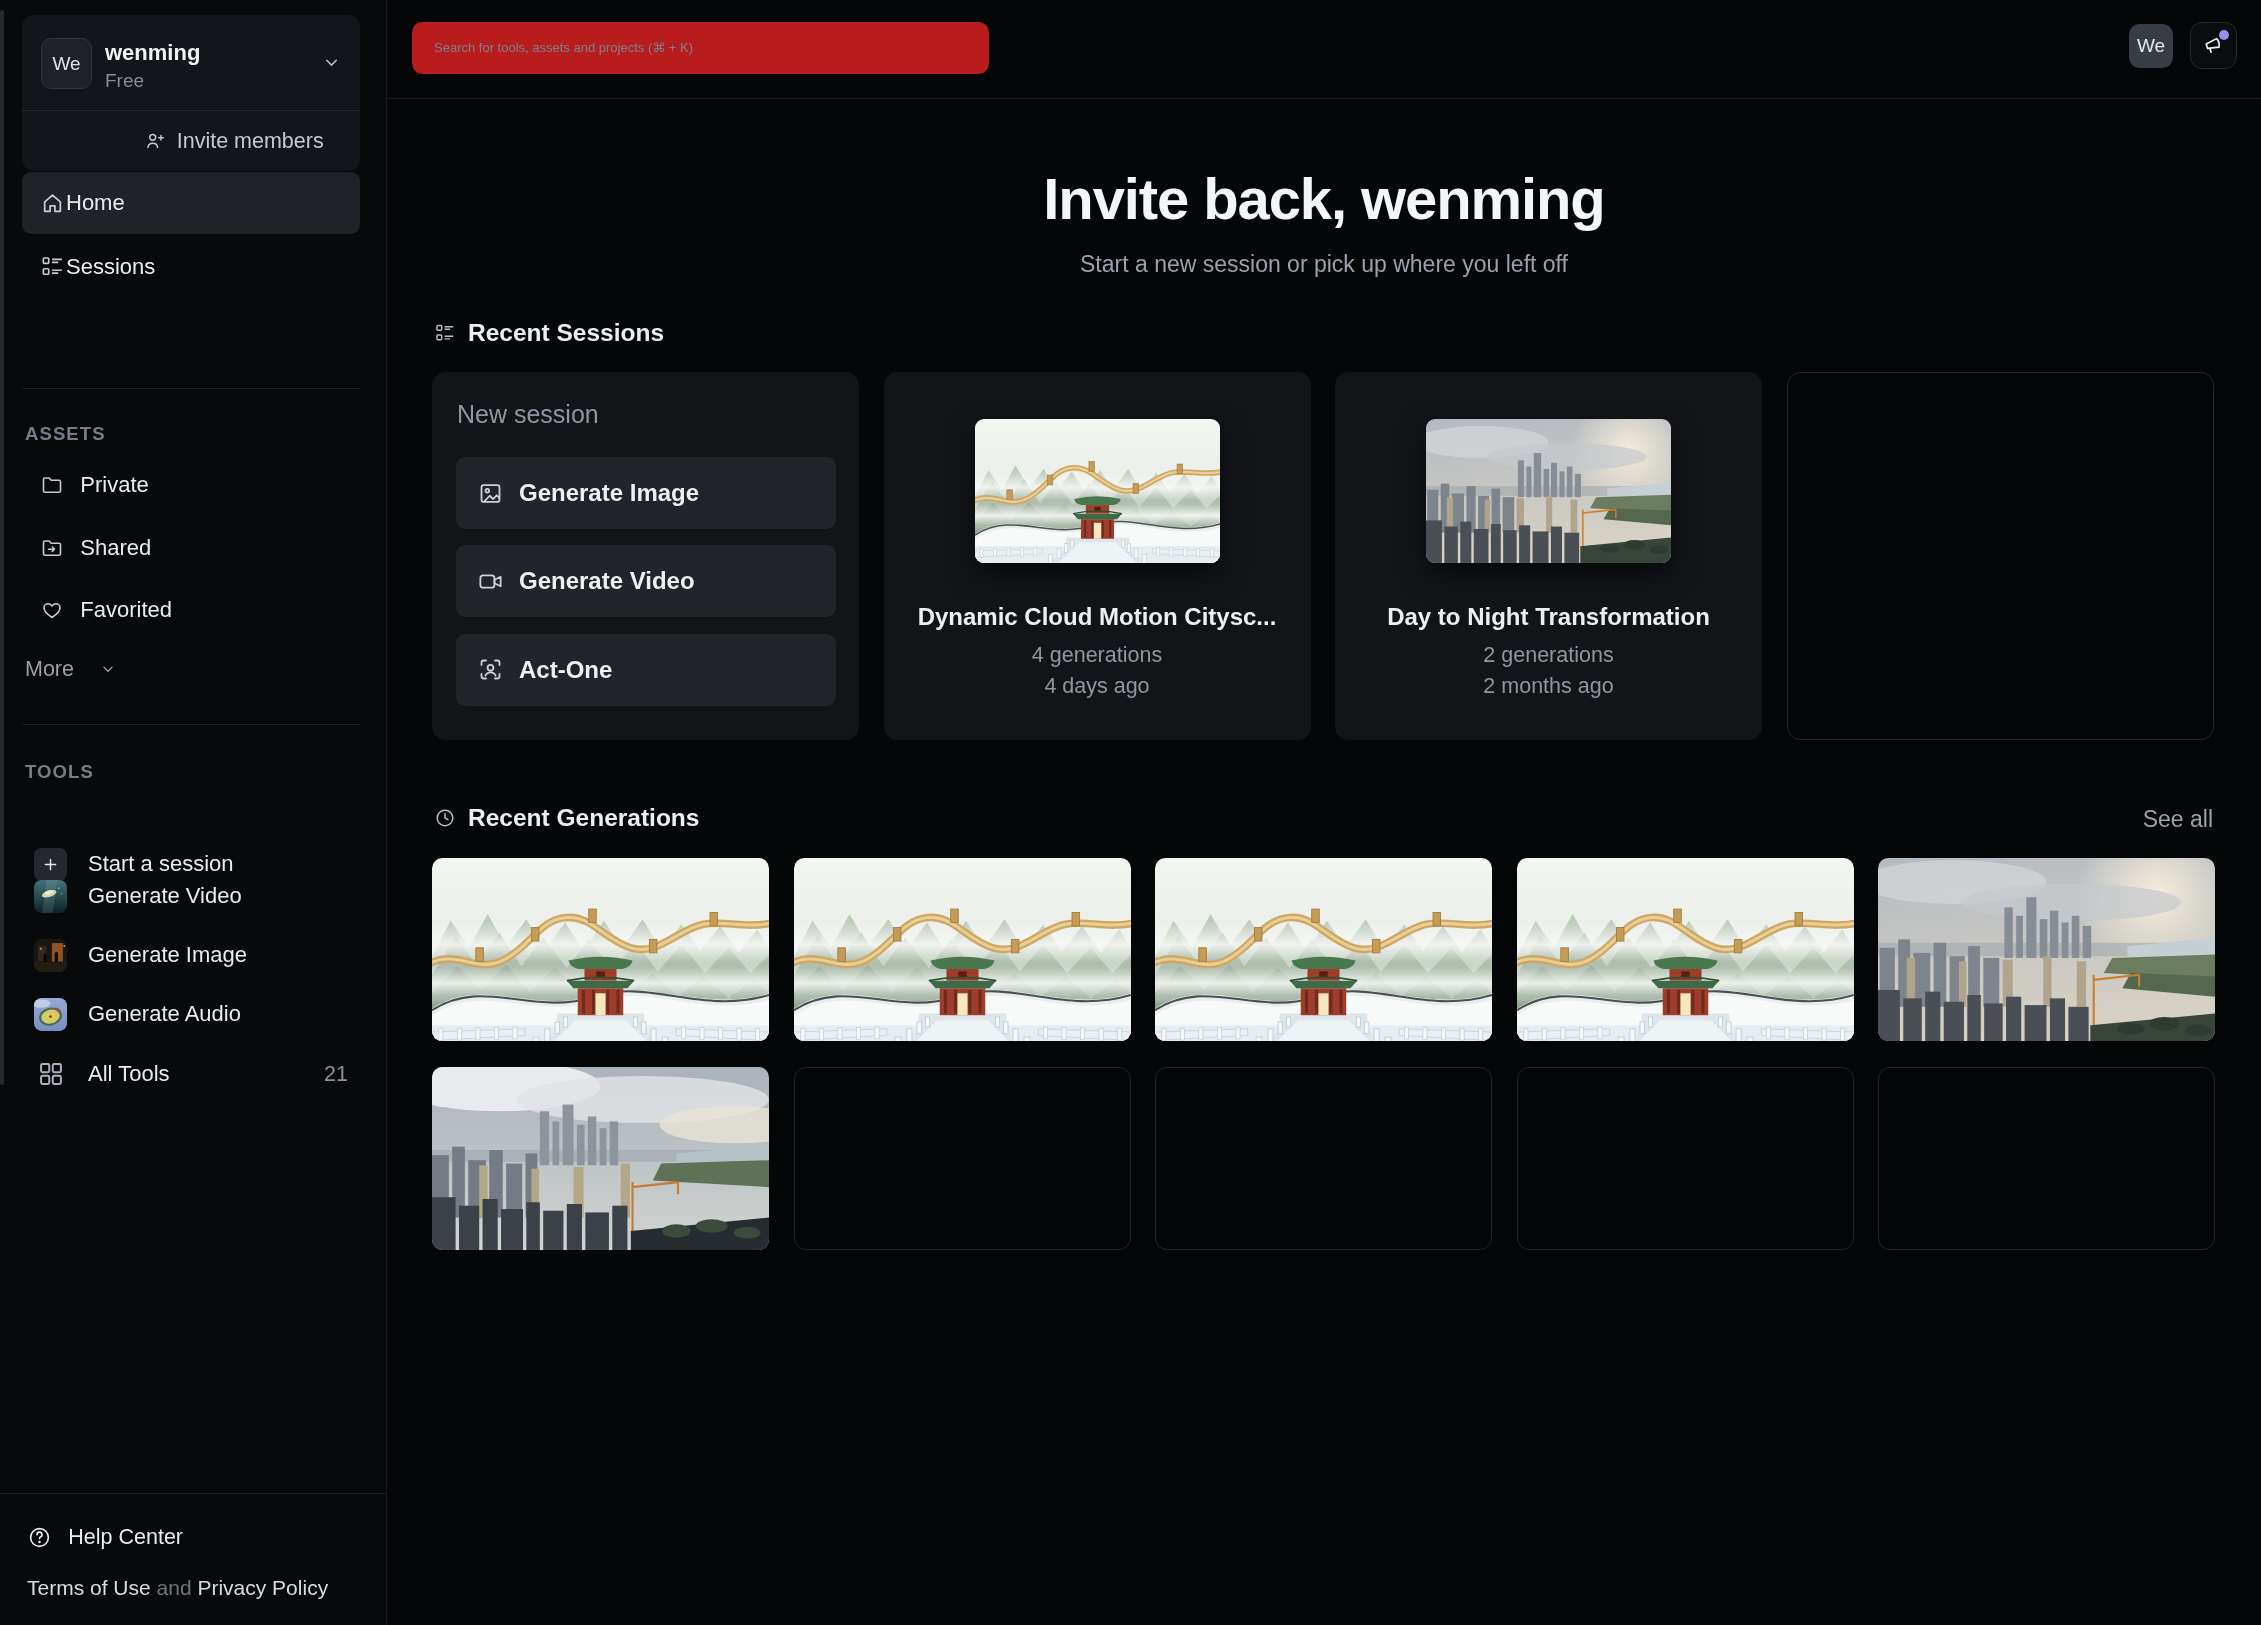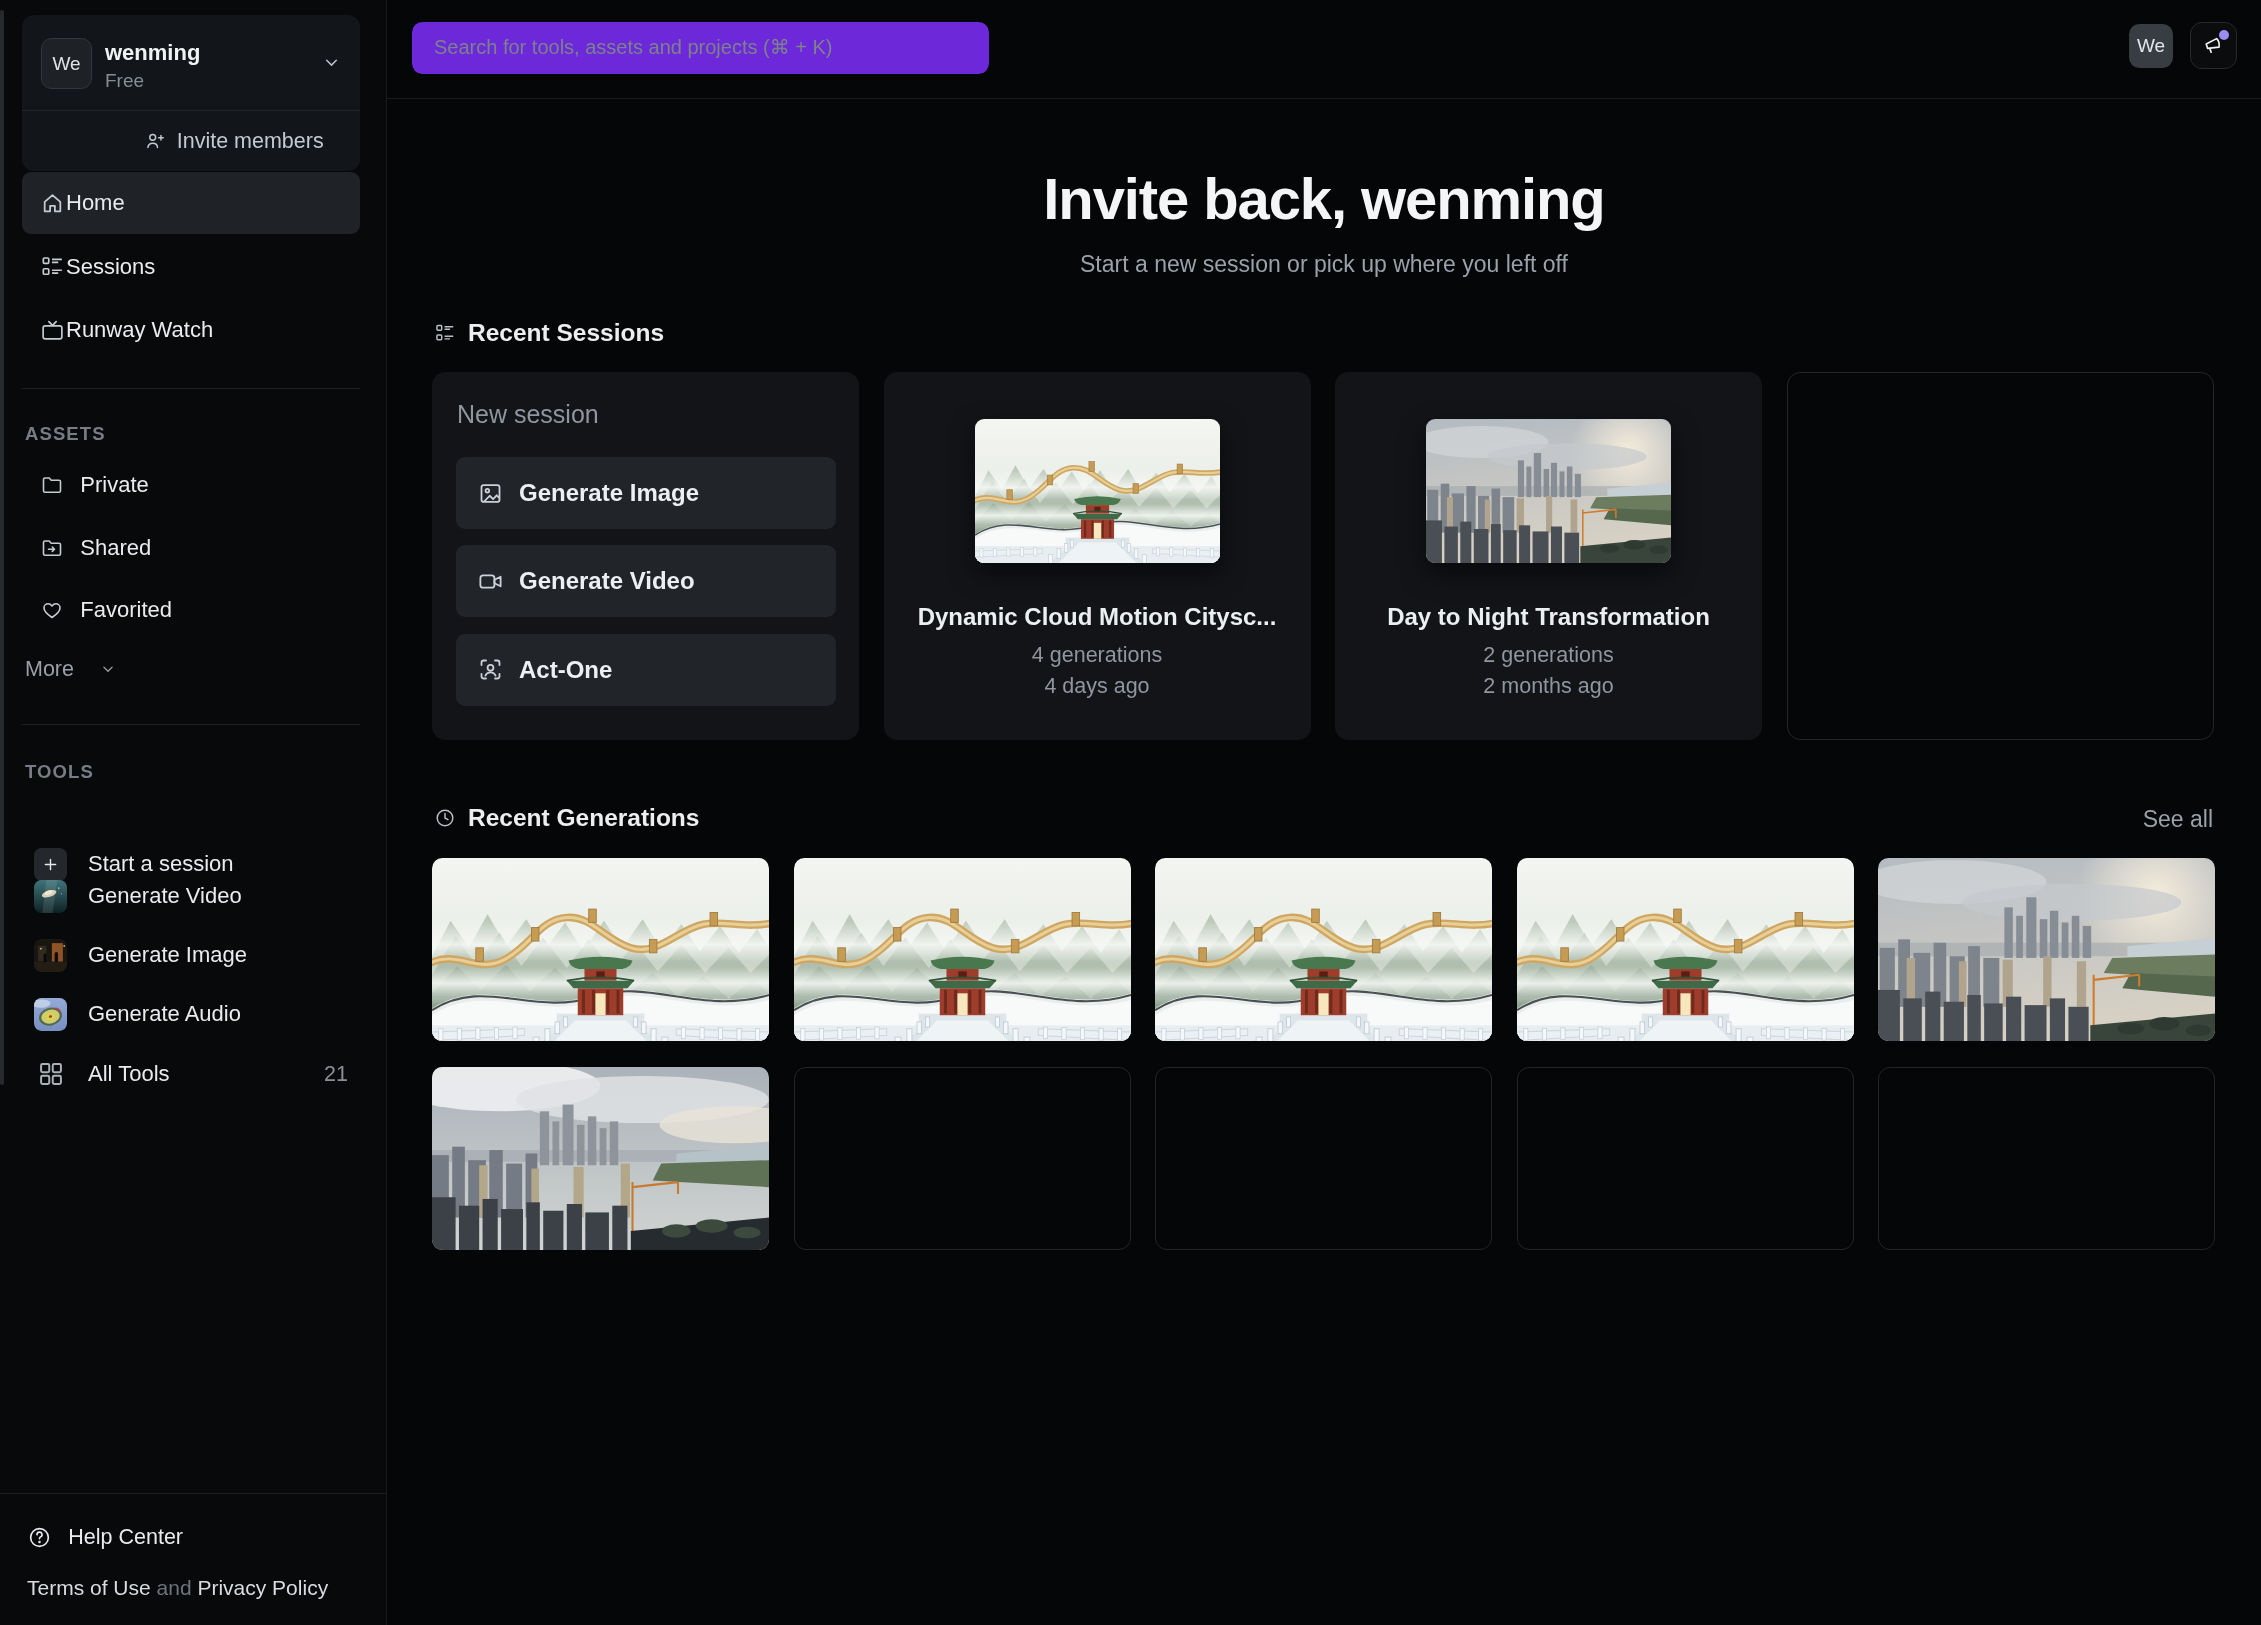--- a/index.html
+++ b/index.html
@@ -43,22 +43,22 @@
   .tool-ic{width:33px;height:33px;margin-left:12px;color:#aab1ba;flex:none;display:flex;align-items:center;justify-content:center;}
   .tool-ic svg{width:28px;height:28px;}
   .tool-item .lbl{margin-left:21px;font-size:22px;color:#e9ebee;}
   .tool-count{position:absolute;right:12px;font-size:21.5px;color:#8b9099;}
   .foot-divider{position:absolute;left:0;top:1493px;width:386px;height:0.7px;background:#1b1e23;}
   .help-row{position:absolute;left:27px;top:1514px;height:47px;display:flex;align-items:center;gap:16.3px;font-size:21.5px;color:#e9ebee;}
   .help-row svg{width:25px;height:25px;color:#e9ebee;}
   .terms-row{position:absolute;left:27px;top:1576px;font-size:21px;color:#d9dde1;}
   .terms-row .and{color:#6e747c;}
   
-  #search{position:absolute;left:412px;top:21.5px;width:577px;height:52px;background:#6d28d9;border:none;outline:none;border-radius:10.4px;
-    color:#cfd4da;font-size:20px;padding:0 22px;box-sizing:border-box;font-family:inherit;}
+  #search{position:absolute;left:412px;top:21.5px;width:577px;height:52px;background:#b91c1c;border:none;outline:none;border-radius:10.4px;
+    color:#cfd4da;font-size:13px;padding:0 22px;box-sizing:border-box;font-family:inherit;}
   #search::placeholder{color:#7c828c;}
   .top-divider{position:absolute;left:386px;top:98px;width:1875px;height:0.7px;background:#191c21;}
   .we-btn{position:absolute;left:2129px;top:24px;width:44px;height:44px;border-radius:10.4px;background:#383c43;
     display:flex;align-items:center;justify-content:center;font-size:19px;color:#e3e6ea;}
   .mega-btn{position:absolute;left:2190px;top:22px;width:47px;height:47px;border-radius:12px;background:#0a0c0e;border:1.5px solid #27292e;box-sizing:border-box;
     display:flex;align-items:center;justify-content:center;}
   .mega-btn svg{width:25px;height:25px;color:#f2f3f5;}
   .mega-dot{position:absolute;right:6.7px;top:6.7px;width:10.4px;height:10.4px;border-radius:50%;background:#9b8cf0;}
   
   .welcome-title{position:absolute;left:386px;top:165px;width:1876px;text-align:center;font-size:58px;font-weight:700;letter-spacing:-1.1px;color:#f4f5f7;}
@@ -432,26 +432,20 @@
             <use href="#i-home"></use>
           </svg>
         <span class="lbl">Home</span>
       </div>
       <div class="nav-item">
         <svg class="ic" viewBox="0 0 34 34" width="25" height="25">
             <use href="#i-sessions"></use>
           </svg>
         <span class="lbl">Sessions</span>
       </div>
-      <div class="nav-item">
-        <svg class="ic" viewBox="0 0 34 34" width="25" height="25">
-            <use href="#i-tv"></use>
-          </svg>
-        <span class="lbl">Runway Watch</span>
-      </div>
     </div>
 
     <div class="sb-divider" style="top:388px"></div>
     <div class="sb-section" style="top:423px">ASSETS</div>
 
     <div class="asset-item" style="top:454px">
       <svg class="ic" viewBox="0 0 32 32" width="24" height="24">
           <use href="#i-folder"></use>
         </svg>
       <span class="lbl">Private</span>

